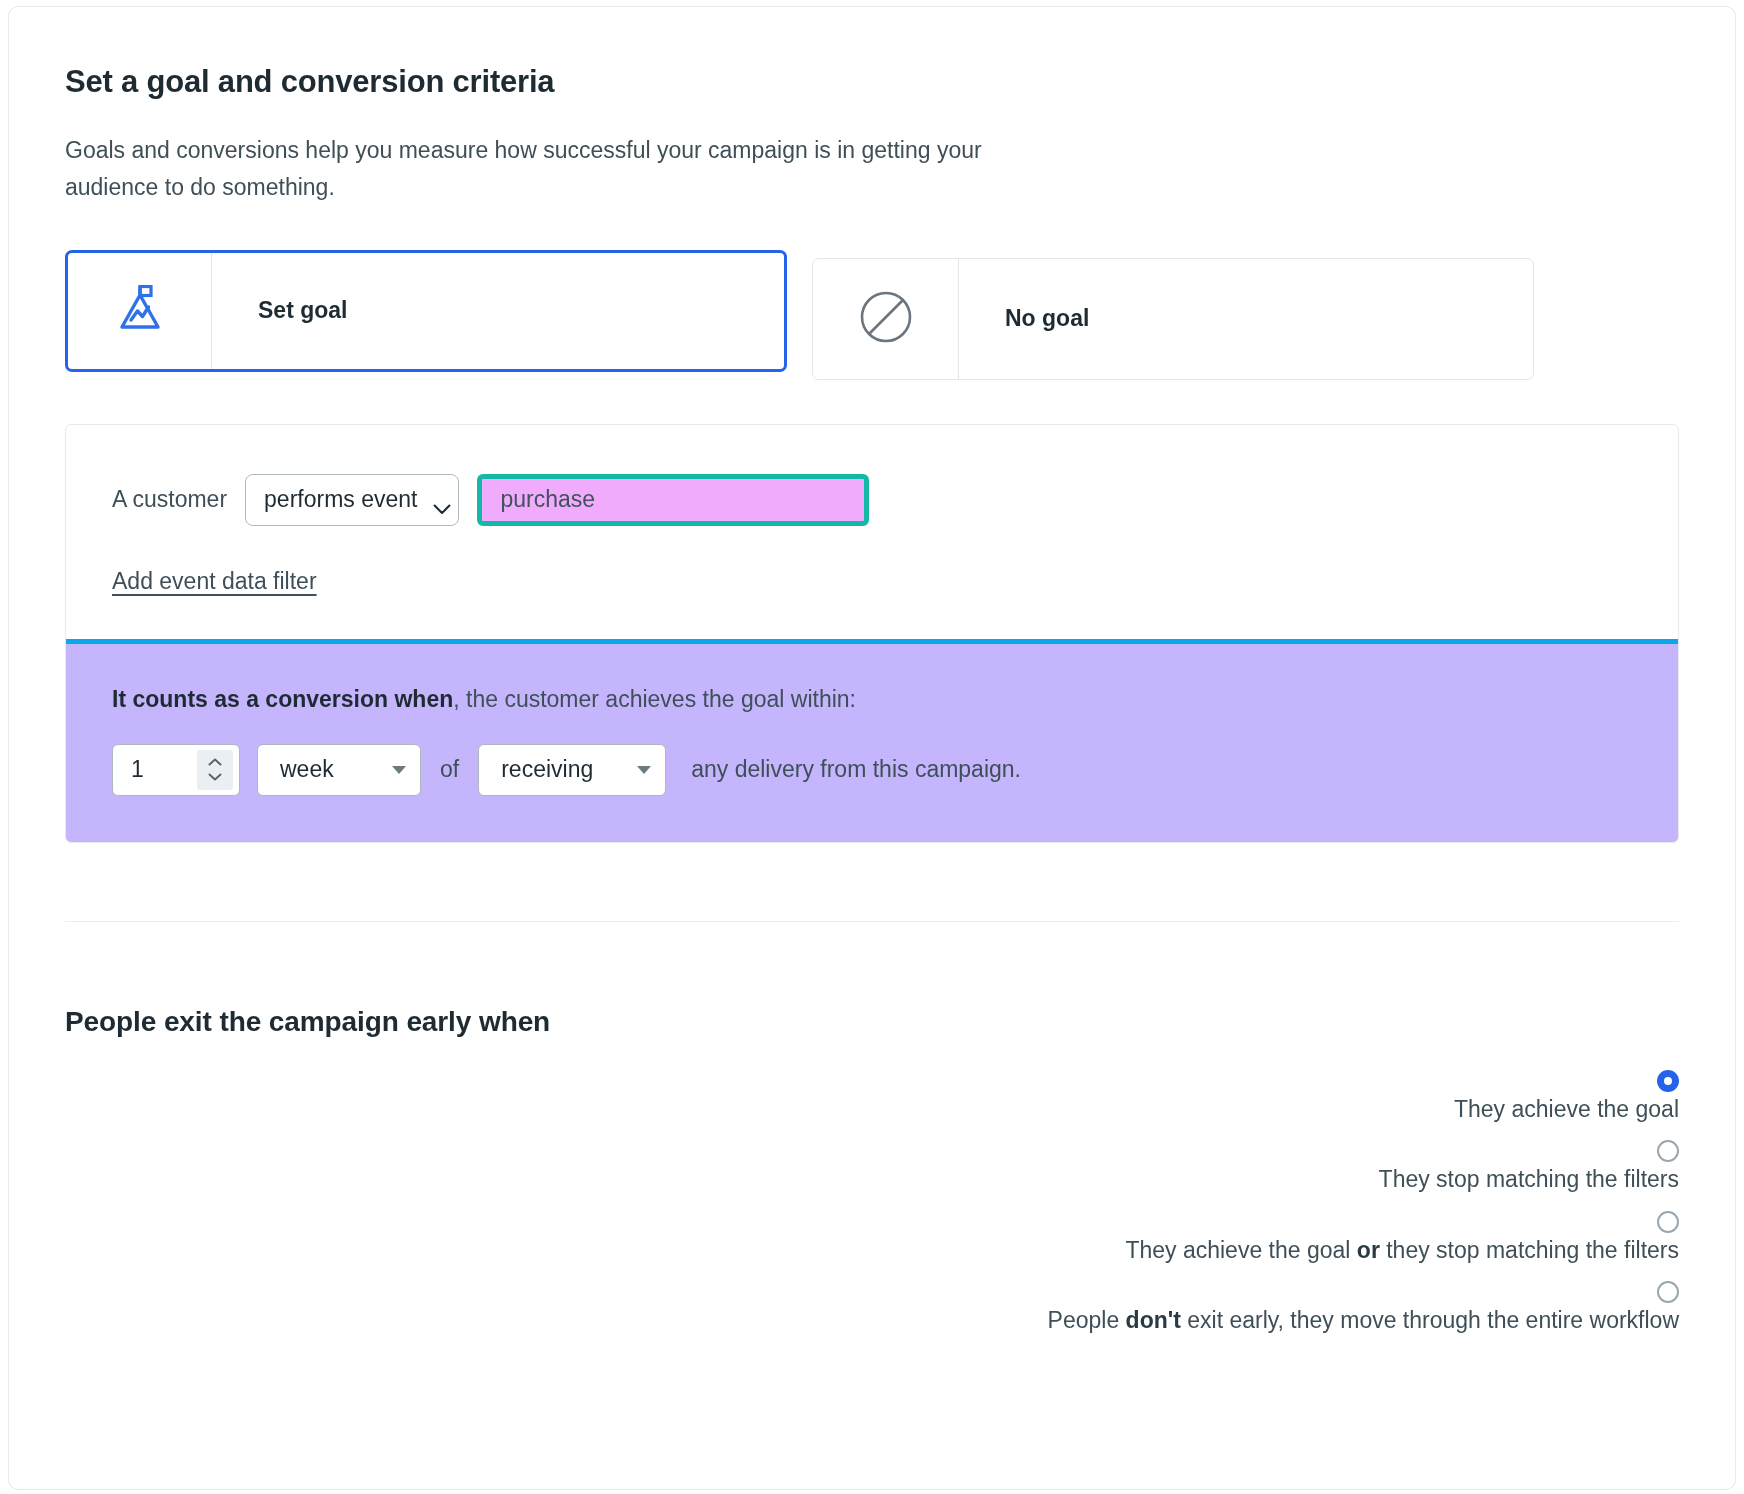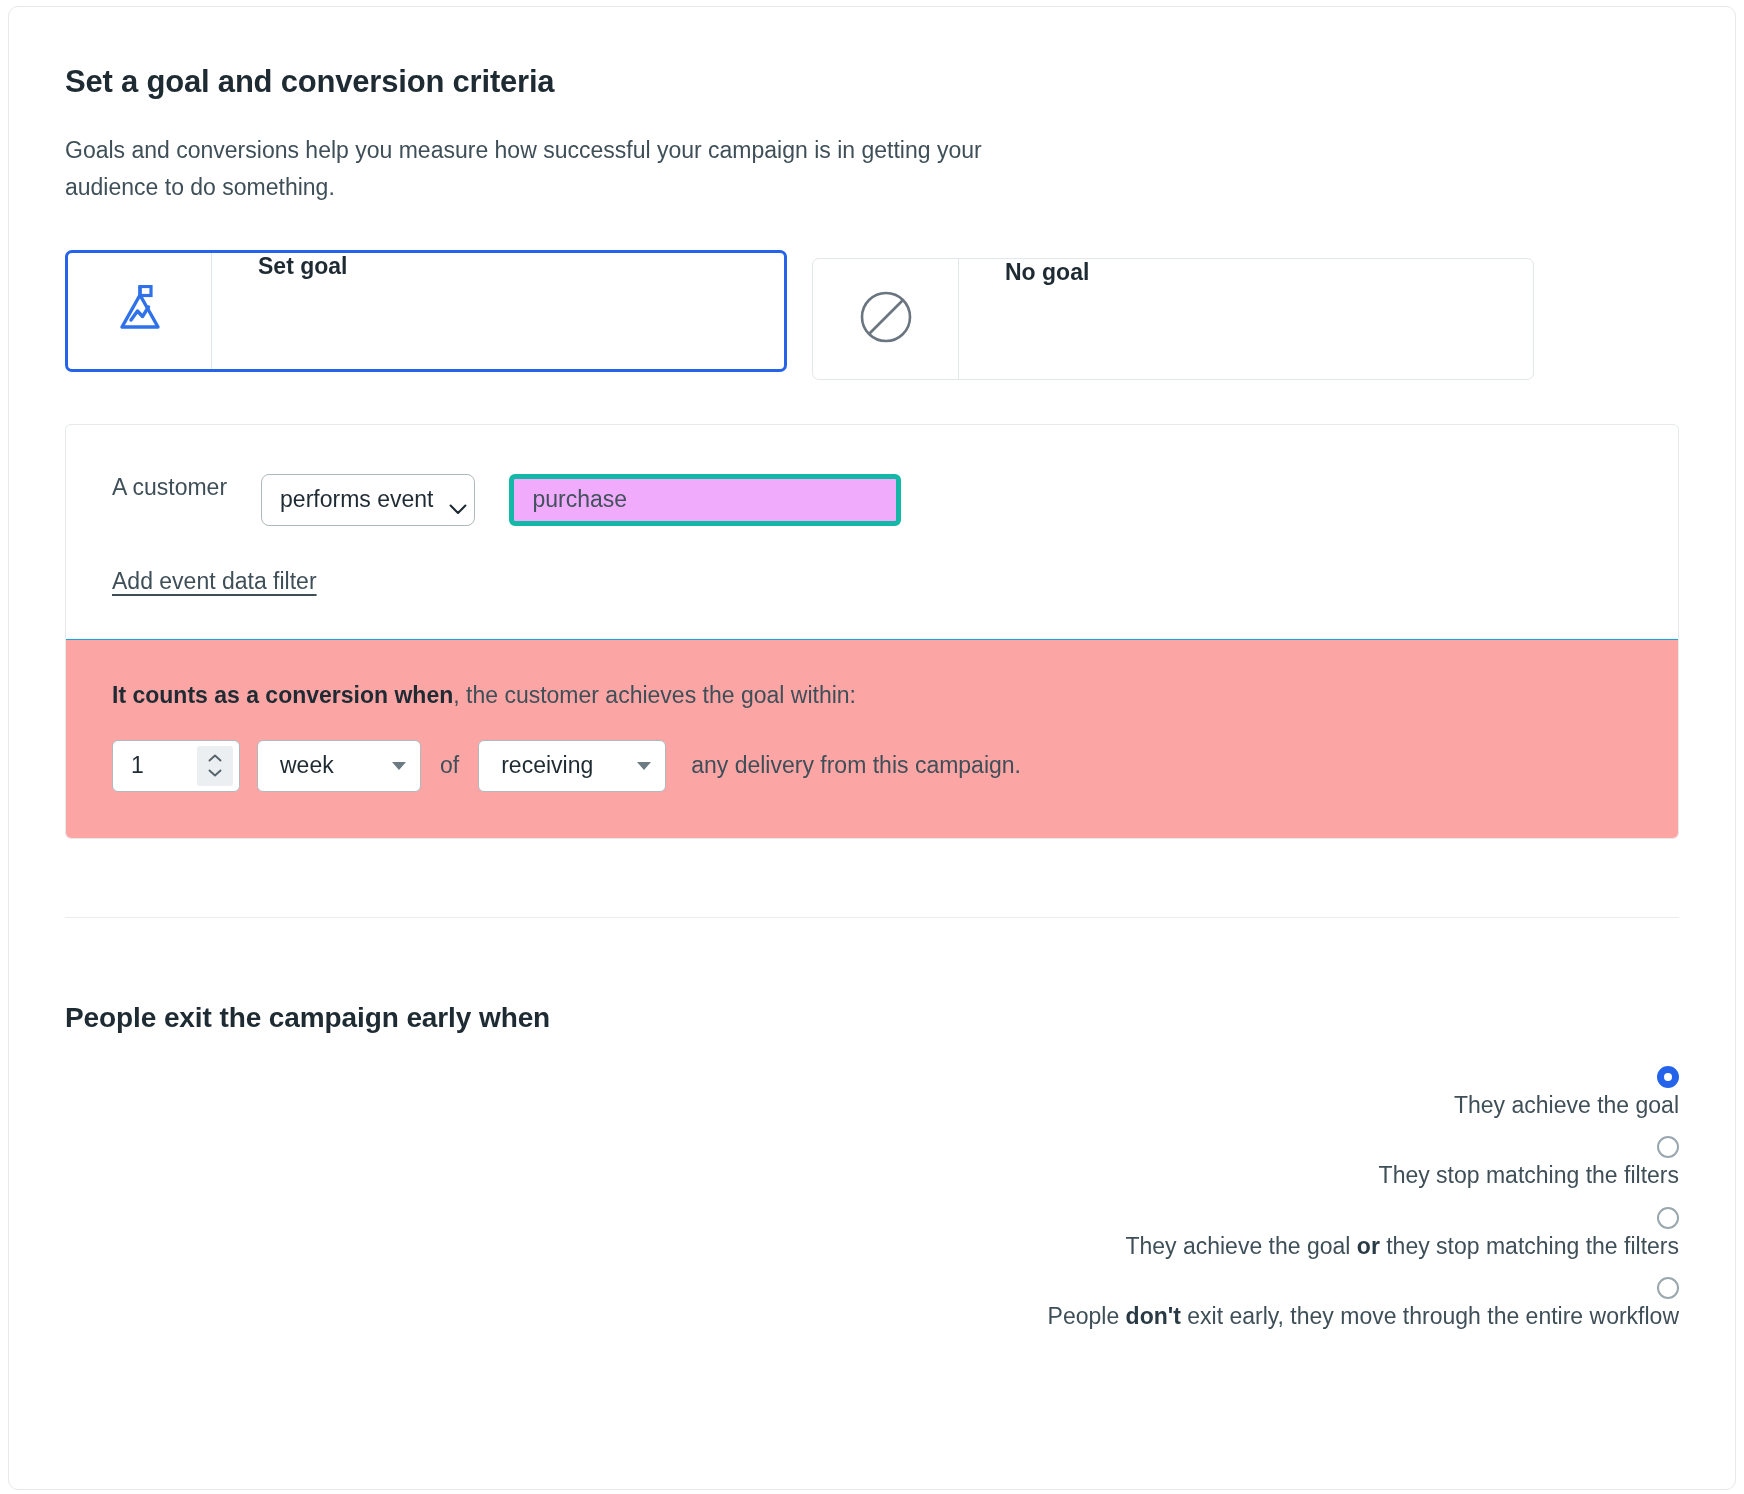--- a/index.html
+++ b/index.html
@@ -87,42 +87,43 @@
   }
   .choice-card.selected .choice-icon-box {
     border-right: 1px solid #dfe5e8;
   }
   .choice-card.unselected .choice-icon-box {
     width: 146px;
     border-right: 1px solid #e2e7e9;
   }
   .choice-label-box {
     display: flex;
-    align-items: flex-start;
+    align-items: center;
     padding-left: 46px;
     font-size: 23px;
     font-weight: bold;
     color: #1f2b33;
   }
 
   
   .builder {
     margin-top: 44px;
     border: 1px solid #e6eaea;
     border-radius: 6px;
     box-sizing: border-box;
     overflow: hidden;
     background: #fff;
   }
   .builder-top {
     padding: 49px 46px 44px 46px;
   }
   .cond-row {
     display: flex;
-    gap: 34px;
+    align-items: center;
+    gap: 18px;
   }
   .cond-label {
     font-size: 23px;
     color: #3f4f58;
   }
   .select-box {
     height: 52px;
     display: inline-flex;
     align-items: center;
     border: 1px solid #aeb9bf;
@@ -159,22 +160,22 @@
     margin-top: 42px;
     font-size: 23px;
     color: #3f4f58;
     text-decoration: underline;
     text-underline-offset: 5px;
     cursor: pointer;
   }
 
   
   .builder-bottom {
-    background: #fca5a5;
-    border-top: 1px solid #0ea5e9;
+    background: #c4b5fd;
+    border-top: 5px solid #0ea5e9;
     padding: 42px 46px 46px 46px;
   }
   .conv-line {
     font-size: 23px;
     color: #3f4f58;
     margin-bottom: 31px;
   }
   .conv-line b {
     color: #1f2b33;
     font-weight: bold;

